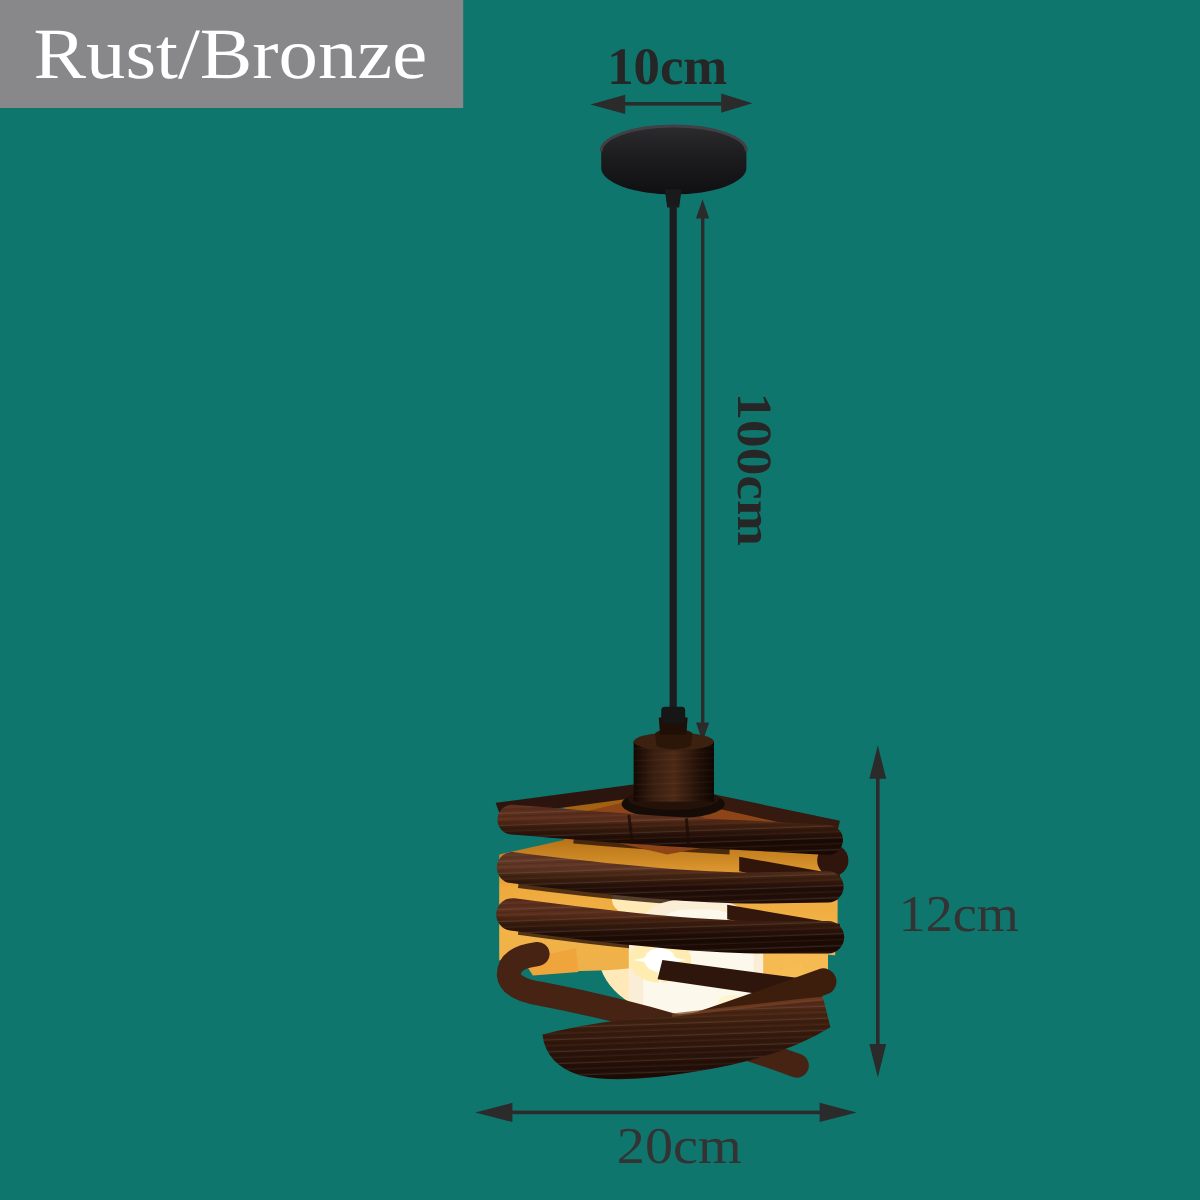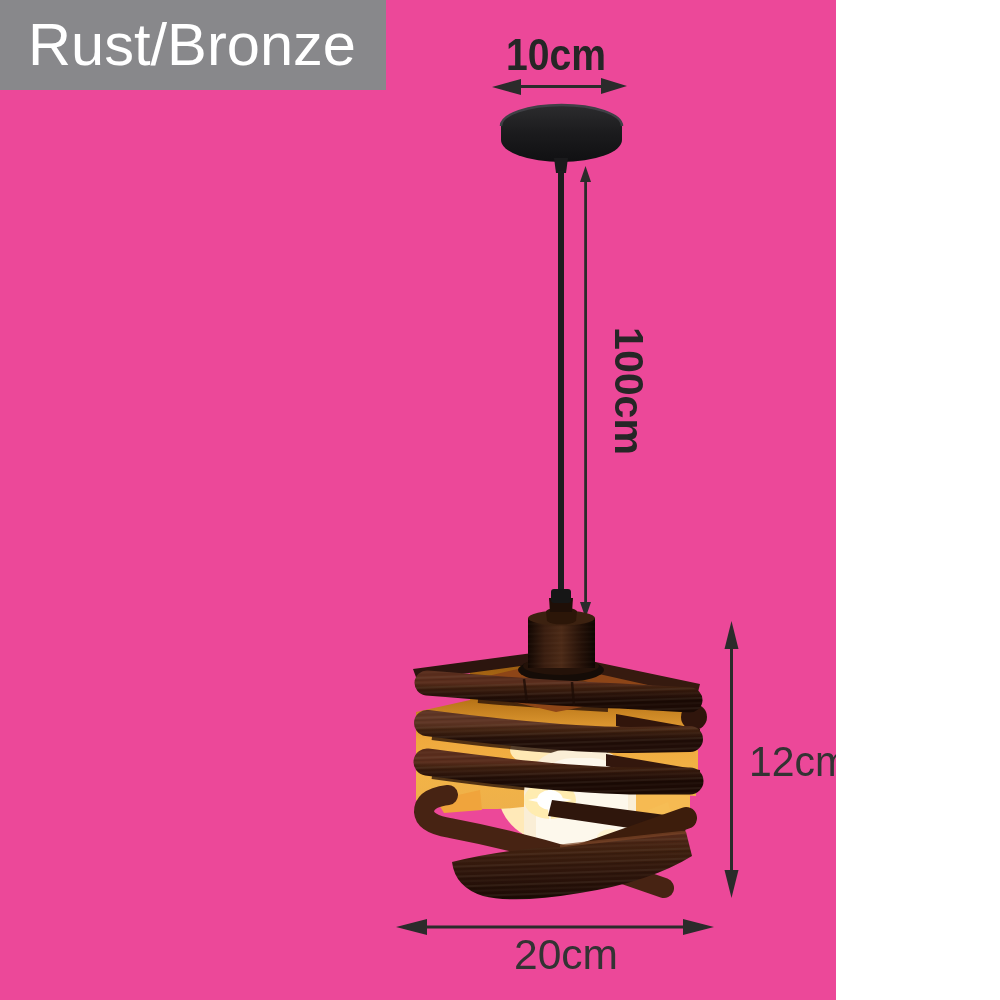--- a/index.html
+++ b/index.html
@@ -1,17 +1,17 @@
 <!DOCTYPE html>
 <html><head>
 <meta charset="utf-8">
 <style>
   html,body{margin:0;padding:0;background:#ffffff;}
-  .page{position:relative;width:836px;height:1000px;background:#ec4899;overflow:hidden;
-        font-family:Liberation Sans, sans-serif;}
+  .page{position:relative;width:1000px;height:1000px;background:#0f766e;overflow:hidden;
+        font-family:Liberation Serif, serif;}
   svg{position:absolute;left:0;top:0;}
 </style>
 </head>
 <body>
 <div class="page">
 <svg width="1000" height="1000" viewBox="0 0 1000 1000">
   <defs>
     <linearGradient id="bandg" x1="0" y1="0" x2="0" y2="1">
       <stop offset="0" stop-color="#5a2d1c"></stop>
       <stop offset="0.25" stop-color="#40200f"></stop>

